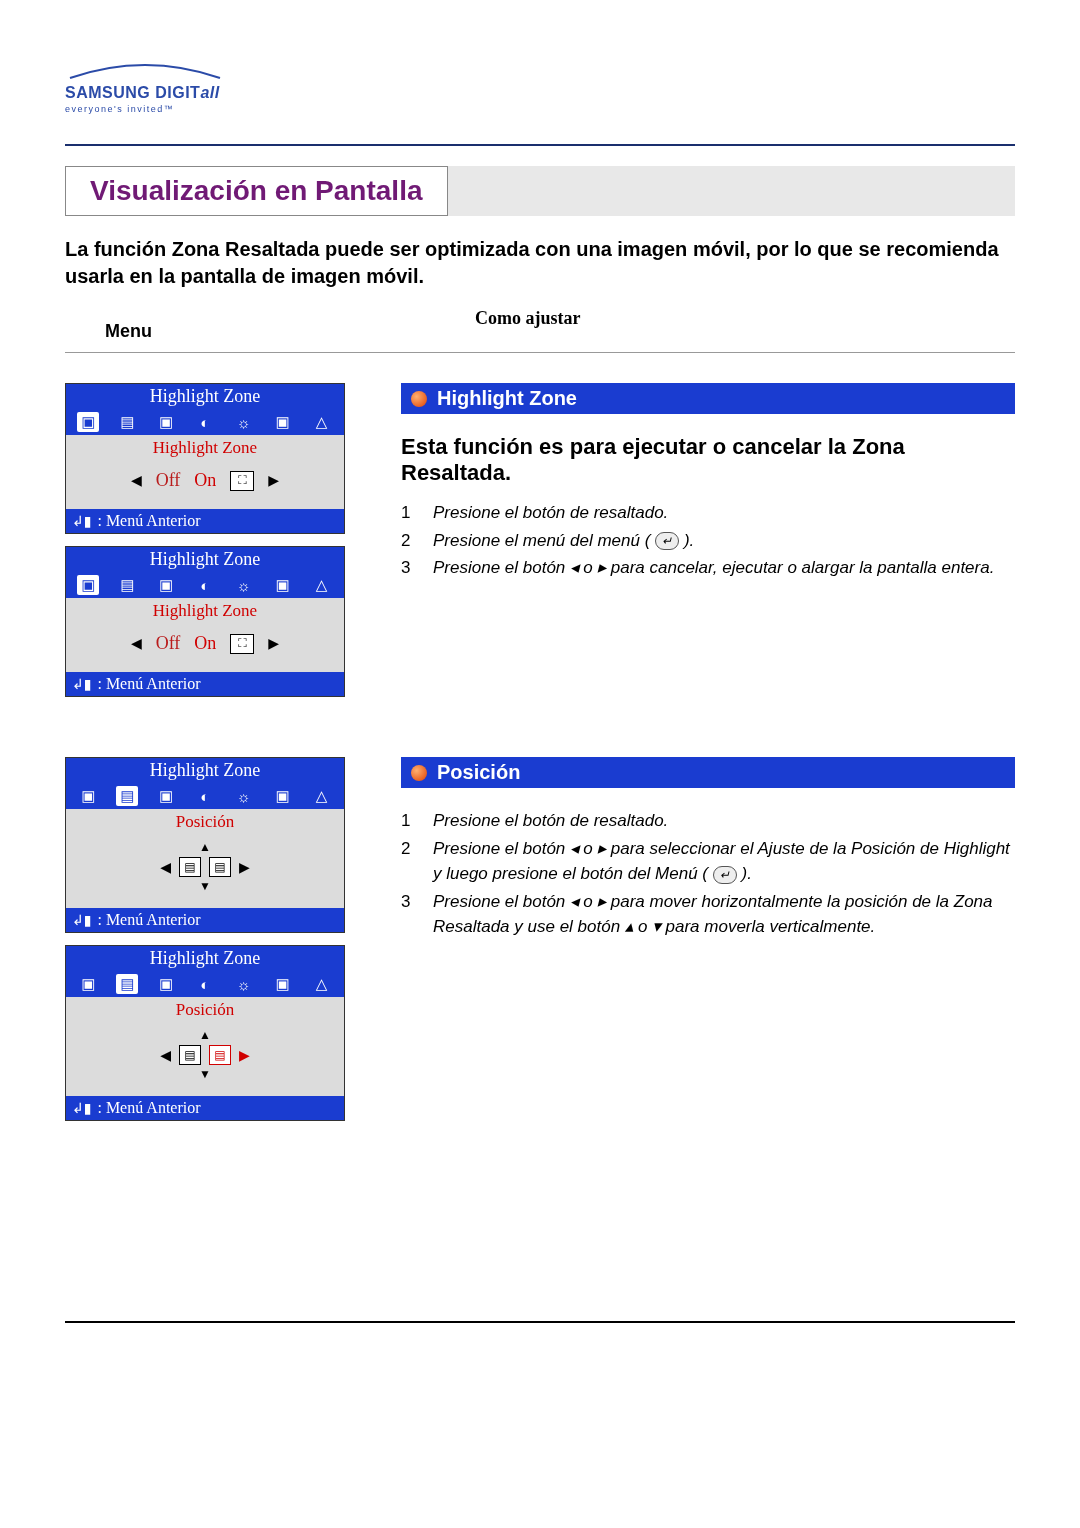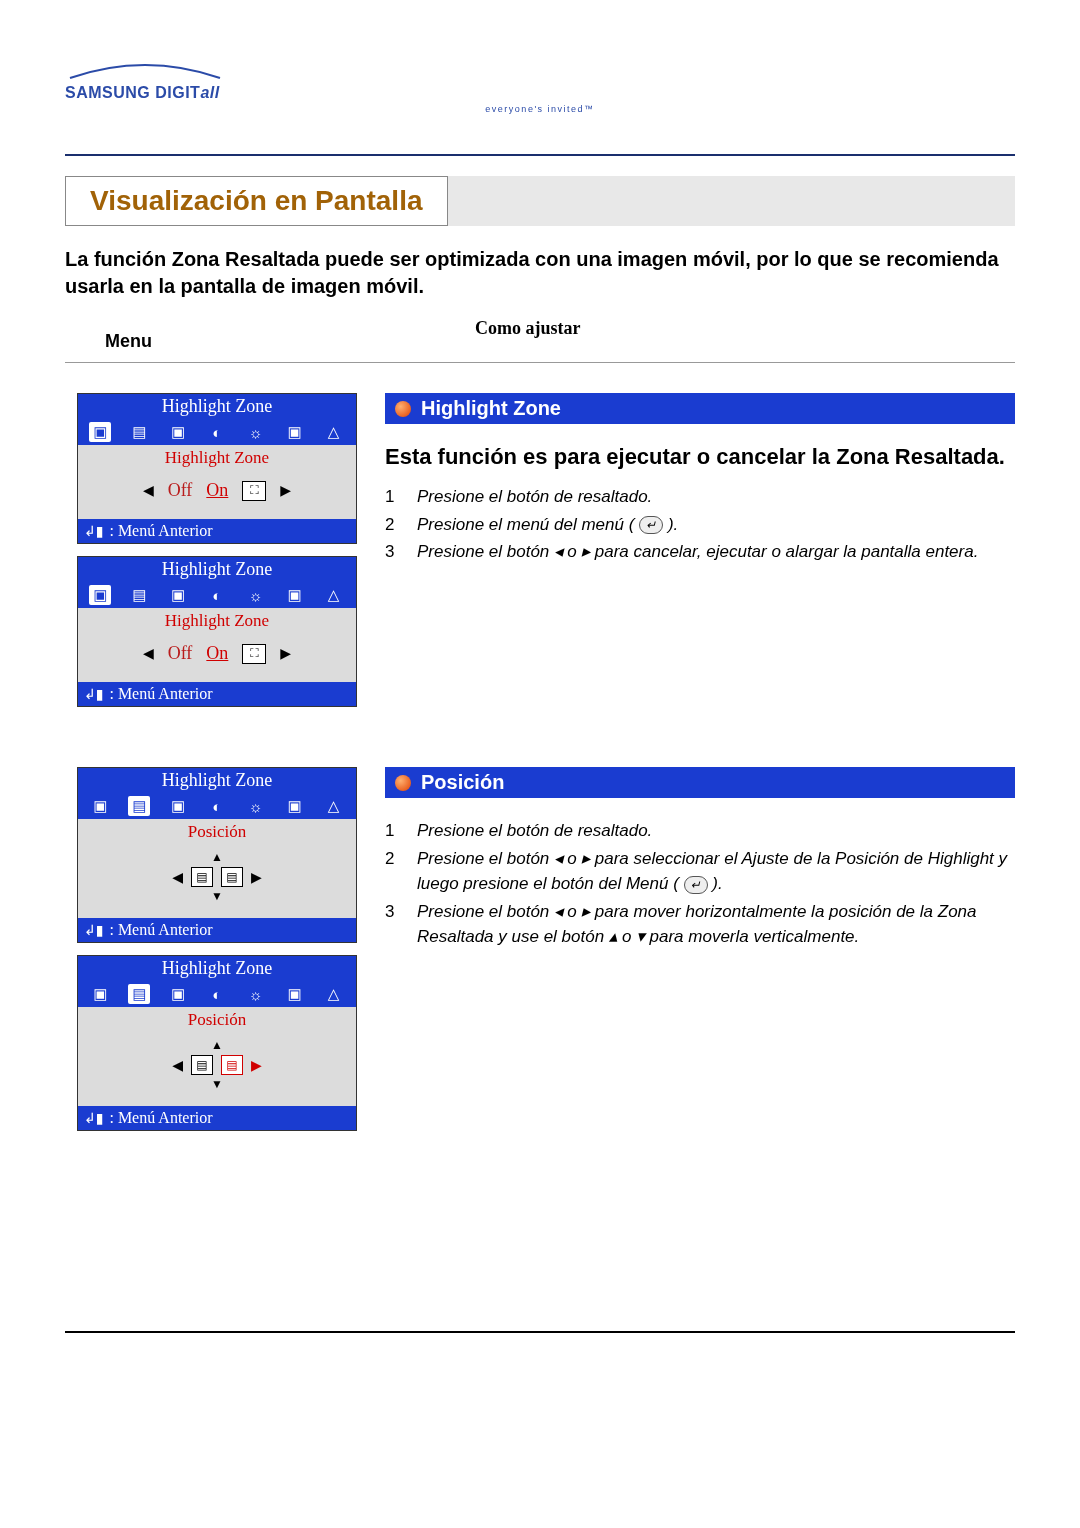--- a/index.html
+++ b/index.html
@@ -4,40 +4,39 @@
 <style>
   * { box-sizing: border-box; margin: 0; padding: 0; }
   body {
     font-family: Arial, Helvetica, sans-serif;
     background: #fff;
     width: 1080px;
     margin: 0 auto;
     padding: 60px 65px 80px 65px;
     color: #000;
   }
-  .logo-area { margin-bottom: 40px; }
+  .logo-area { margin-bottom: 30px; }
   .logo-swoosh {
     width: 160px;
     height: 24px;
     position: relative;
   }
   .logo-swoosh svg { display: block; }
   .logo-text {
     font-size: 16px;
     font-weight: bold;
     color: #2b4ba8;
     letter-spacing: 0.5px;
   }
   .logo-digit { font-style: italic; }
   .logo-tagline {
     font-size: 9px;
     color: #2b4ba8;
     letter-spacing: 1.5px;
     margin-top: 2px;
-    text-align: center;
   }
   .hr-thick {
     border: none;
     border-top: 2px solid #1a2f6e;
     margin-bottom: 20px;
   }
   .hr-thin-light {
     border: none;
     border-top: 1px solid #999;
     margin: 10px 0 30px 0;
@@ -46,21 +45,21 @@
     background: #e8e8e8;
     margin-bottom: 20px;
   }
   .title-chip {
     display: inline-block;
     background: #fff;
     border: 1px solid #888;
     padding: 8px 24px;
     font-size: 28px;
     font-weight: bold;
-    color: #a16207;
+    color: #701a75;
   }
   .intro {
     font-size: 20px;
     font-weight: bold;
     line-height: 1.35;
     margin-bottom: 18px;
   }
   .col-headers {
     display: flex;
     font-size: 18px;
@@ -113,21 +112,21 @@
   .osd-controlrow {
     display:flex;
     align-items:center;
     justify-content:center;
     gap: 14px;
     padding: 10px 0 18px 0;
     font-size: 18px;
     color:#000;
   }
   .osd-controlrow .off { color:#b91c1c; }
-  .osd-controlrow .on-red { color:#d00000;text-decoration:underline; }
+  .osd-controlrow .on-red { color:#d00000; }
   .osd-controlrow .tri { font-size:14px; }
   .osd-controlrow .mini-ico {
     border:1px solid #000;
     width:24px; height:20px;
     display:flex;align-items:center;justify-content:center;
     font-size:12px;
     background:#fff;
   }
   .osd-pos-ctrl {
     display:flex;
@@ -192,21 +191,21 @@
     font-size:12px;
     line-height:16px;
     vertical-align:middle;
     background:#eee;
   }
   .bottom-rule {
     border:none;
     border-top:2px solid #000;
     margin-top:200px;
   }
-  .section-group { display:flex; gap:28px; margin-bottom:60px;margin-left:12px; }
+  .section-group { display:flex; gap:56px; margin-bottom:60px; }
   .section-group .left-stack { flex:0 0 280px; display:flex; flex-direction:column; gap:12px; }
   .section-group .right-stack { flex:1; }
 </style>
 </head>
 <body>
 
 <div class="logo-area">
   <div class="logo-swoosh">
     <svg width="160" height="22" viewBox="0 0 160 22">
       <path d="M5 18 Q 80 -8 155 18" stroke="#2b4ba8" stroke-width="2" fill="none"></path>

